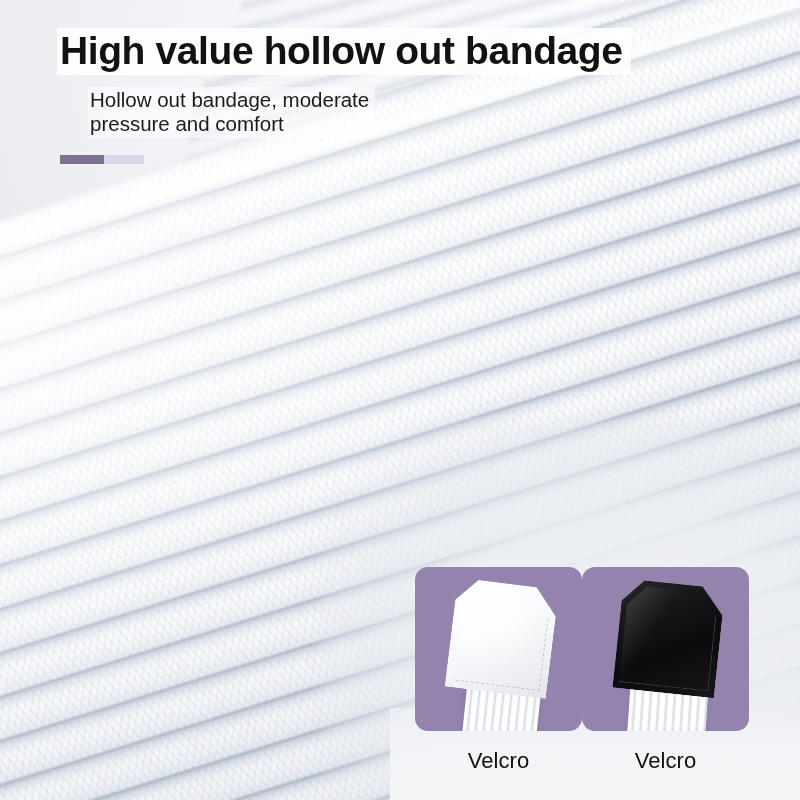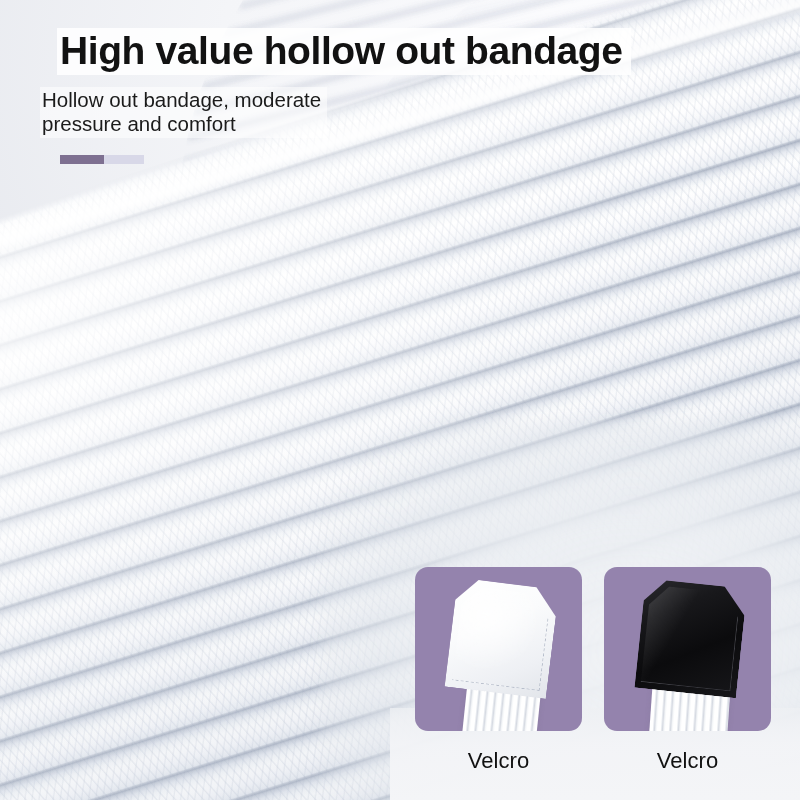--- a/index.html
+++ b/index.html
@@ -283,21 +283,21 @@
   .title {
     font-size: 39px;
     font-weight: 700;
     color: #121212;
     letter-spacing: -0.4px;
     line-height: 1.06;
     white-space: nowrap;
   }
 
   .subtitle-wrap {
-    margin-left: 40px;
+    margin-left: 88px;
     margin-top: 12px;
     display: inline-block;
     background: rgba(255,255,255,0.55);
     padding: 1px 6px 2px 2px;
   }
 
   .subtitle {
     font-size: 20.5px;
     font-weight: 400;
     color: #1b1b1b;
@@ -315,21 +315,20 @@
   .accent-seg-dark { flex: 0 0 44px; background: #7e7091; }
   .accent-seg-light { flex: 1 1 auto; background: #d8d8e8; }
 
   
   .thumbs {
     position: absolute;
     left: 415px;
     top: 567px;
     width: 356px;
     display: flex;
-    gap: 22px;
   }
 
   .thumb { width: 167px; }
 
   .thumb-img {
     position: relative;
     width: 167px;
     height: 164px;
     background: #9483ad;
     border-radius: 13px;

